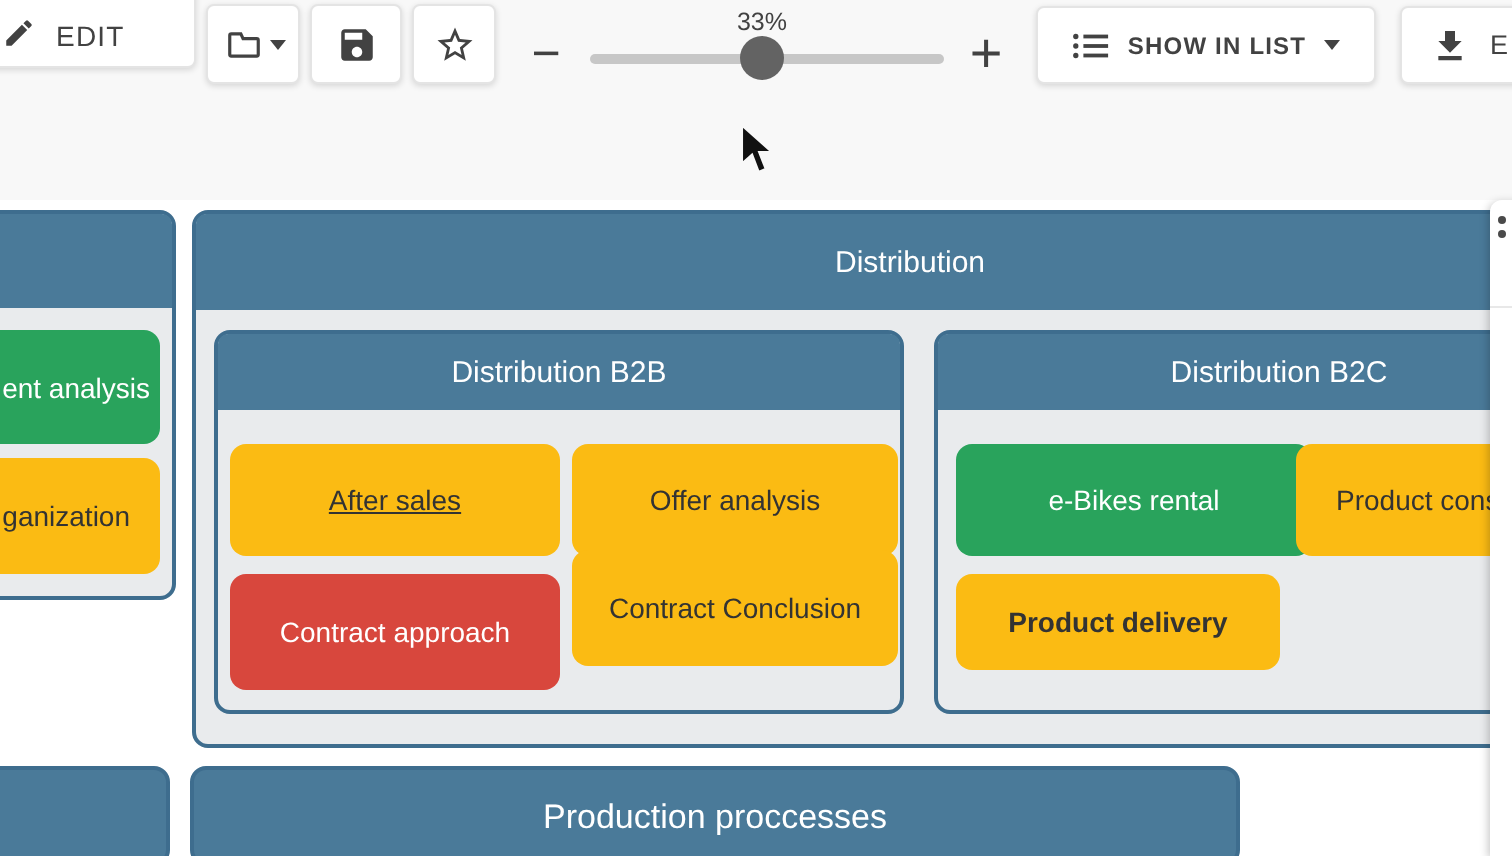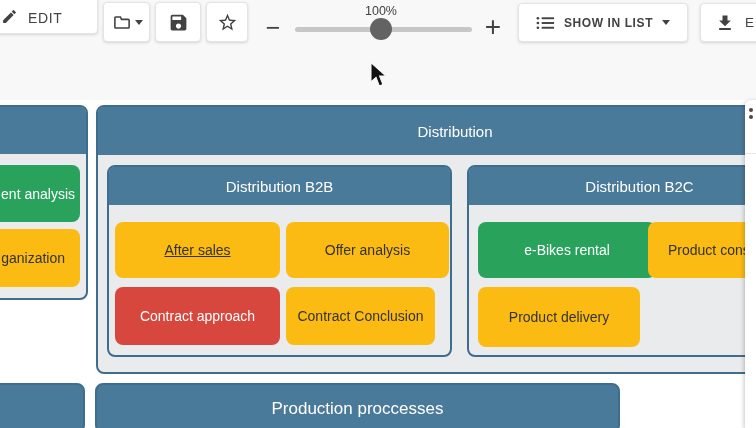--- a/index.html
+++ b/index.html
@@ -56,25 +56,25 @@
   .ctr-distribution { left:96px; top:105px; width:718px; height:269px; }
   .ctr-distribution > .chead { height:48px; }
 
   .ctr-b2b { left:107px; top:165px; width:345px; height:192px; }
   .ctr-b2c { left:467px; top:165px; width:345px; height:192px; }
   .ctr-b2b .chead, .ctr-b2c .chead { height:38px; }
 
   .node-aftersales  { left:115px; top:222px; width:165px; height:56px;text-decoration:underline; }
   .node-offercreate { left:286px; top:222px; width:163px; height:56px; }
   .node-initial     { left:115px; top:287px; width:165px; height:58px; }
-  .node-contract    { left:286px; top:287px; width:149px; height:58px; }
+  .node-contract    { left:286px; top:275px; width:163px; height:58px; }
 
   .node-ebikes      { left:478px; top:222px; width:178px; height:56px; }
   .node-prodconsu   { left:648px; top:222px; width:162px; height:56px; justify-content:flex-start; padding-left:20px; }
-  .node-proddeliver { left:478px; top:287px; width:162px; height:60px; }
+  .node-proddeliver { left:478px; top:287px; width:162px; height:48px;font-weight:bold; }
 
   .box-production  { left:95px; top:383px; width:525px; height:50px; }
   .box-bottomleft  { left:-60px; top:383px; width:145px; height:50px; }
 
   
   .side-panel { position:absolute; left:745px; top:100px; width:60px; height:328px;
     background:#ffffff; border-radius:6px 0 0 0; box-shadow:-1px 1px 4px rgba(0,0,0,0.22); z-index:30; }
   .side-panel .dot { position:absolute; left:4px; width:4px; height:4px; border-radius:50%; background:#4a4a4a; }
   .side-panel .divider { position:absolute; left:0; top:53px; width:100%; height:1px; background:#e8e8e8; }
 
@@ -148,21 +148,21 @@
     </button>
 
     <button class="tbtn btn-star">
       <span>
         <svg width="21" height="21" viewBox="0 0 24 24">
             <path fill="#424242" d="M22 9.24l-7.19-.62L12 2 9.19 8.63 2 9.24l5.46 4.73L5.82 21 12 17.27 18.18 21l-1.63-7.03L22 9.24zM12 15.4l-3.76 2.27 1-4.28-3.32-2.88 4.38-.38L12 6.1l1.71 4.04 4.38.38-3.32 2.88 1 4.28L12 15.4z"></path>
           </svg>
       </span>
     </button>
 
-    <div class="zoom-level">100%</div>
+    <div class="zoom-level">33%</div>
     <button class="zoom-minus">−</button>
     <div class="slider-track"></div>
     <div class="slider-handle"></div>
     <button class="zoom-plus">+</button>
 
     <button class="tbtn btn-showlist">
       <span>
         <svg width="19" height="16" viewBox="0 0 20 16">
           <circle cx="2" cy="3" r="1.4" fill="#424242"></circle>
             <rect x="6" y="2" width="13" height="2" fill="#424242"></rect>

